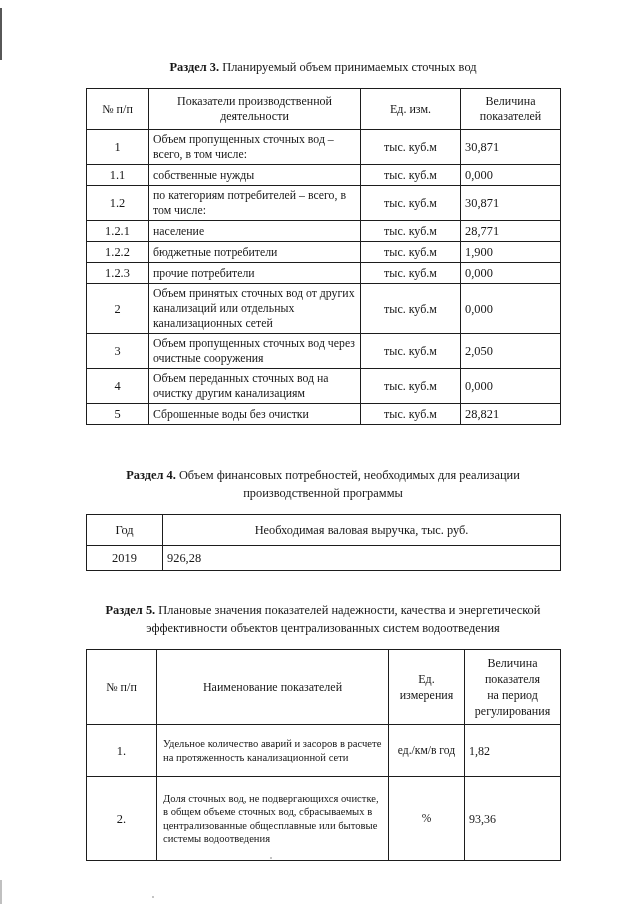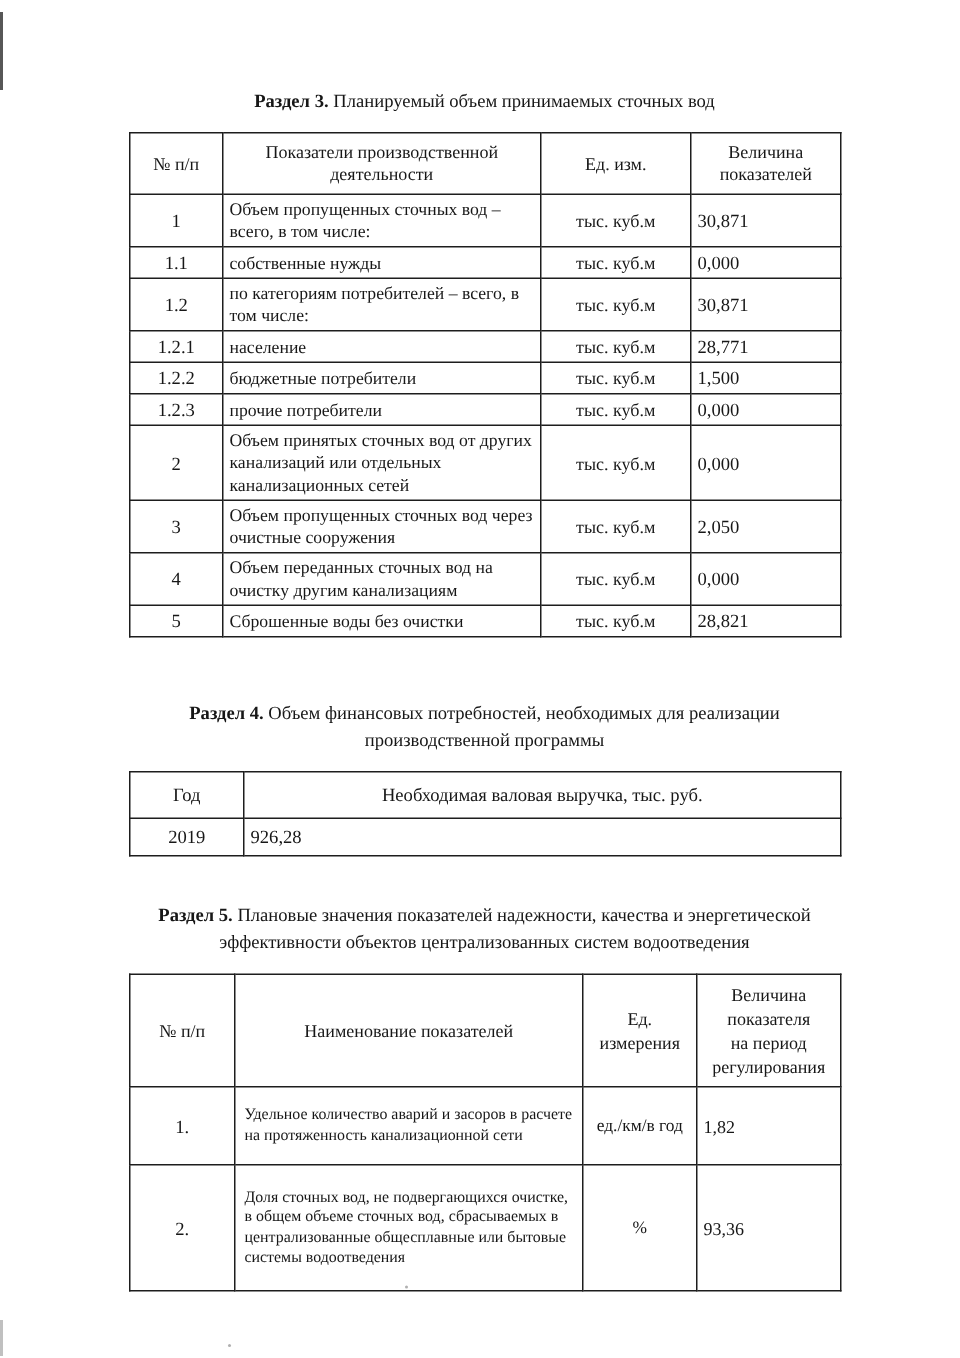--- a/index.html
+++ b/index.html
@@ -182,21 +182,21 @@
         <tr>
           <td class="c-num">1.2.1</td>
           <td class="c-name">население</td>
           <td class="c-unit">тыс. куб.м</td>
           <td class="c-val">28,771</td>
         </tr>
         <tr>
           <td class="c-num">1.2.2</td>
           <td class="c-name">бюджетные потребители</td>
           <td class="c-unit">тыс. куб.м</td>
-          <td class="c-val">1,500</td>
+          <td class="c-val">1,900</td>
         </tr>
         <tr>
           <td class="c-num">1.2.3</td>
           <td class="c-name">прочие потребители</td>
           <td class="c-unit">тыс. куб.м</td>
           <td class="c-val">0,000</td>
         </tr>
         <tr>
           <td class="c-num">2</td>
           <td class="c-name">Объем принятых сточных вод от других канализаций или отдельных канализационных сетей</td>

